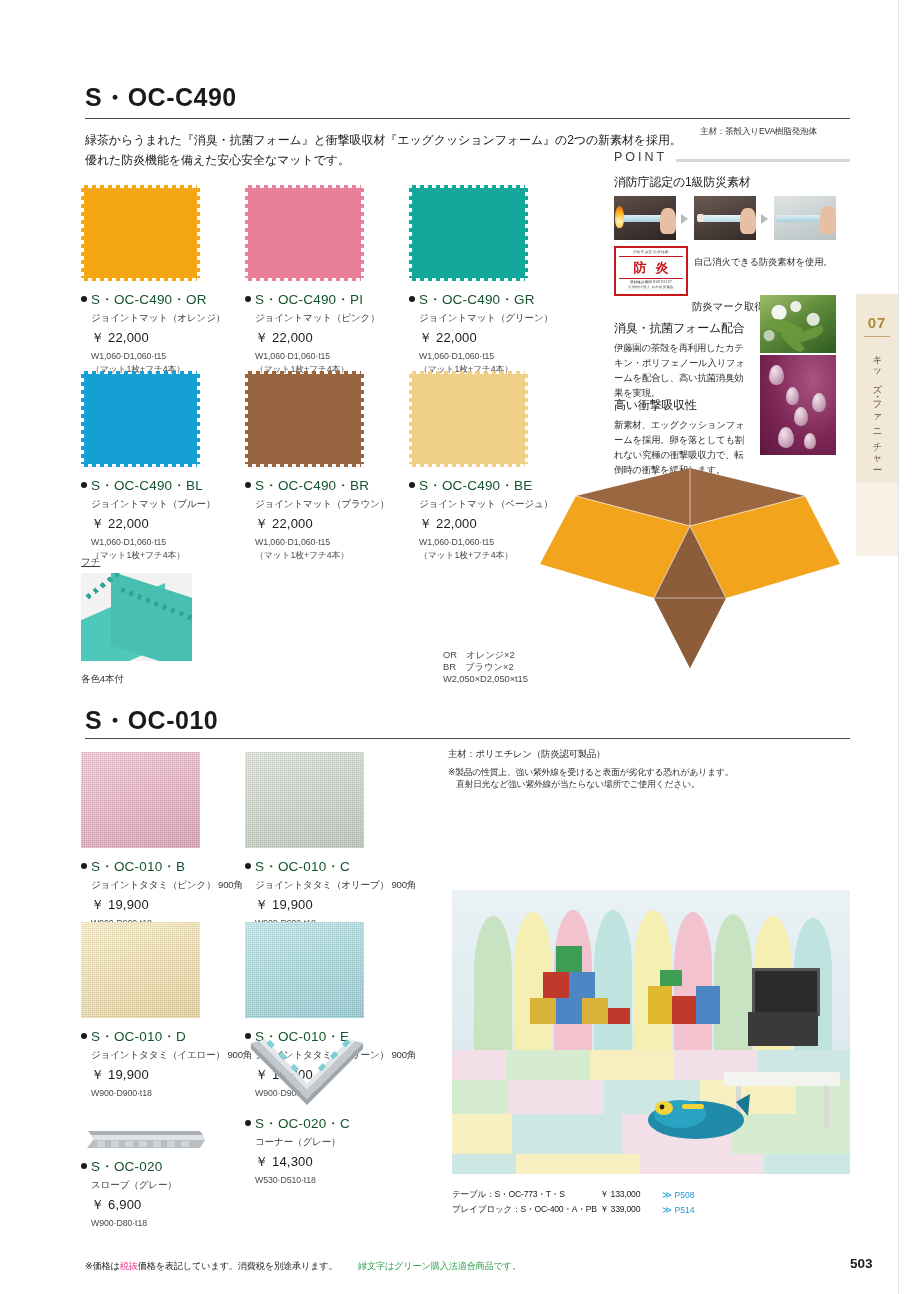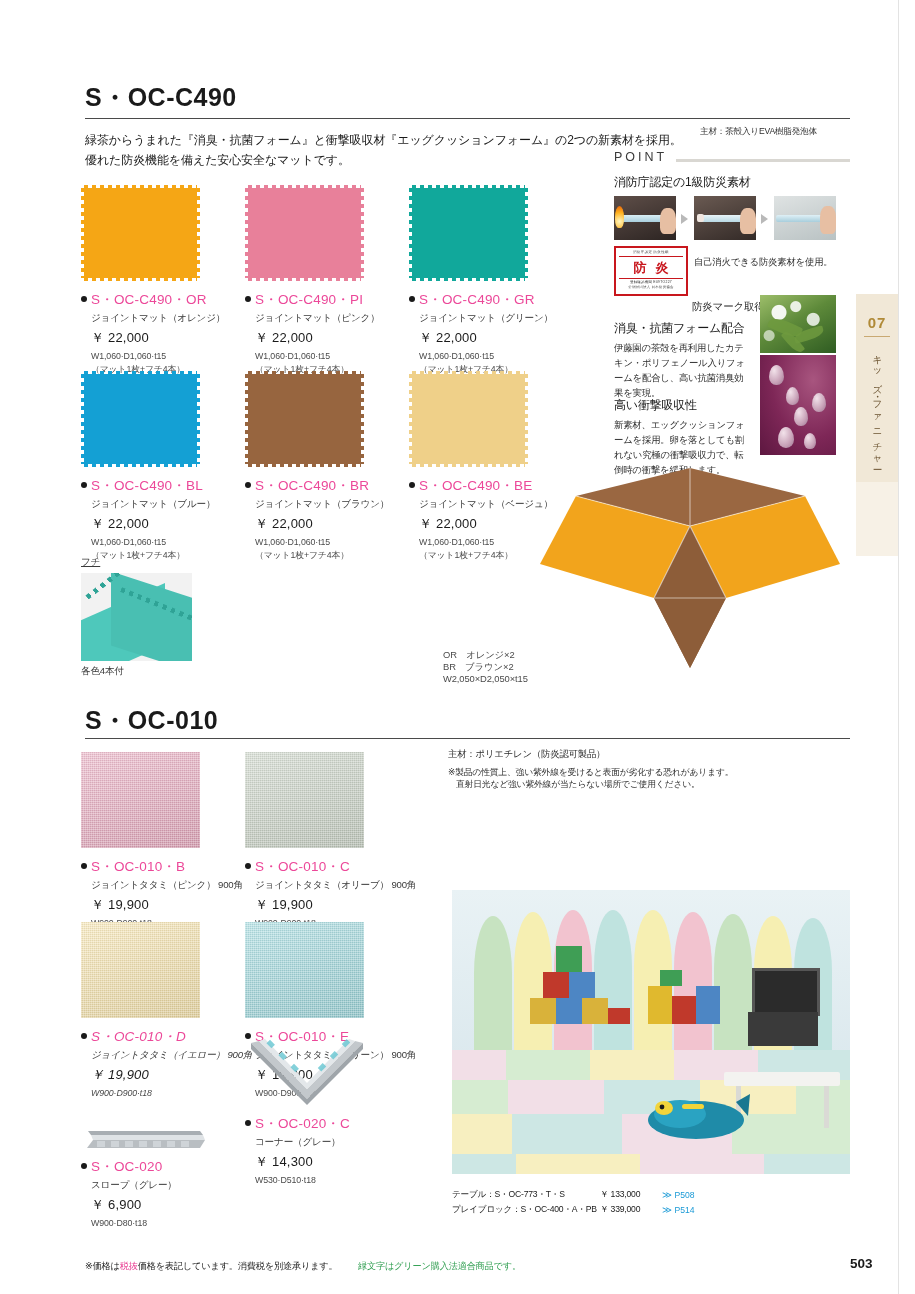--- a/index.html
+++ b/index.html
@@ -6,21 +6,21 @@
   body{
     width:915px;height:1294px;position:relative;overflow:hidden;
     font-family:"Liberation Sans","DejaVu Sans",sans-serif;
     color:#231f20;
     -webkit-font-smoothing:antialiased;
   }
   .page{position:absolute;inset:0;}
 
   
   .abs{position:absolute;}
-  .sku{font-size:13.5px;font-weight:400;letter-spacing:.2px;color:#ec4899;white-space:nowrap;}
+  .sku{font-size:13.5px;font-weight:400;letter-spacing:.2px;color:#14532d;white-space:nowrap;}
   .sku .dot{display:inline-block;width:6px;height:6px;border-radius:50%;background:#1a1a1a;margin-right:4px;vertical-align:2px;}
   .pname{font-size:9.6px;color:#3a3a3a;margin-top:3px;white-space:nowrap;letter-spacing:-.2px;}
   .price{font-size:13px;margin-top:4px;color:#1a1a1a;letter-spacing:.2px;white-space:nowrap;}
   .dim{font-size:8.8px;color:#4a4a4a;margin-top:4px;line-height:1.35;white-space:nowrap;letter-spacing:-.1px;}
 
   
   .sec-title{font-size:25px;font-weight:700;letter-spacing:.5px;color:#1a1a1a;line-height:1;}
   .rule{height:1px;background:#4a4a4a;}
 
   .lead{font-size:12px;line-height:1.75;color:#1a1a1a;letter-spacing:-.1px;}
@@ -295,21 +295,21 @@
   <div class="abs" style="left:81px;top:556px;">
     <div class="pname" style="margin:0 0 4px 0;text-decoration:underline;">フチ</div>
     <div style="position:relative;width:111px;height:88px;background:#f2f2f2;overflow:hidden;">
       <div style="position:absolute;left:-6px;top:30px;width:90px;height:62px;background:#4ec8bb;transform:skewY(-24deg);"></div>
       <div style="position:absolute;left:30px;top:14px;width:96px;height:74px;background:#49bfb2;transform:skewY(18deg);"></div>
       <div style="position:absolute;left:6px;top:22px;width:66px;height:5px;transform:rotate(-38deg);transform-origin:left center;color:#2fa396;
                   background-image:repeating-linear-gradient(to right,currentColor 0 4px,transparent 4px 9px);"></div>
       <div style="position:absolute;left:40px;top:14px;width:86px;height:5px;transform:rotate(22deg);transform-origin:left center;color:#2fa396;
                   background-image:repeating-linear-gradient(to right,currentColor 0 4px,transparent 4px 9px);"></div>
     </div>
-    <div class="pname" style="margin-top:4px;">各色4本付</div>
+    <div class="pname" style="margin-top:12px;">各色4本付</div>
   </div>
 
   <div class="bigmat" style="left:540px;top:468px;width:300px;height:200px;">
     <svg viewBox="0 0 300 200" width="300" height="200">
       <polygon points="150,0 265,28 150,58 36,28" fill="#9a6741"></polygon>
       <polygon points="265,28 300,96 186,130 150,58" fill="#f2a41c"></polygon>
       <polygon points="36,28 150,58 114,130 0,96" fill="#f2a41c"></polygon>
       <polygon points="150,58 186,130 150,200 114,130" fill="#9a6741"></polygon>
       <polygon points="150,58 186,130 150,200 114,130" fill="#8d5d39"></polygon>
       <g stroke="#ffffff" stroke-width="1.1" opacity=".55" fill="none">
@@ -352,21 +352,21 @@
       <div class="shade"></div>
     </div>
     <div class="sku" style="margin-top:10px;">
       <span class="dot"></span><span>S・OC-010・C</span>
     </div>
     <div class="pname" style="margin-left:10px;">ジョイントタタミ（オリーブ） 900角</div>
     <div class="price" style="margin-left:10px;">￥ 19,900</div>
     <div class="dim" style="margin-left:10px;">W900·D900·t18</div>
   </div>
 
-  <div class="abs" style="left:81px;top:922px;font-style:italic;">
+  <div class="abs" style="left:81px;top:922px;">
     <div class="tatami" id="tsw2" style="background: rgb(247, 227, 168);">
       <div class="tex"></div>
       <div class="shade"></div>
     </div>
     <div class="sku" style="margin-top:10px;">
       <span class="dot"></span><span>S・OC-010・D</span>
     </div>
     <div class="pname" style="margin-left:10px;">ジョイントタタミ（イエロー） 900角</div>
     <div class="price" style="margin-left:10px;">￥ 19,900</div>
     <div class="dim" style="margin-left:10px;">W900·D900·t18</div>

